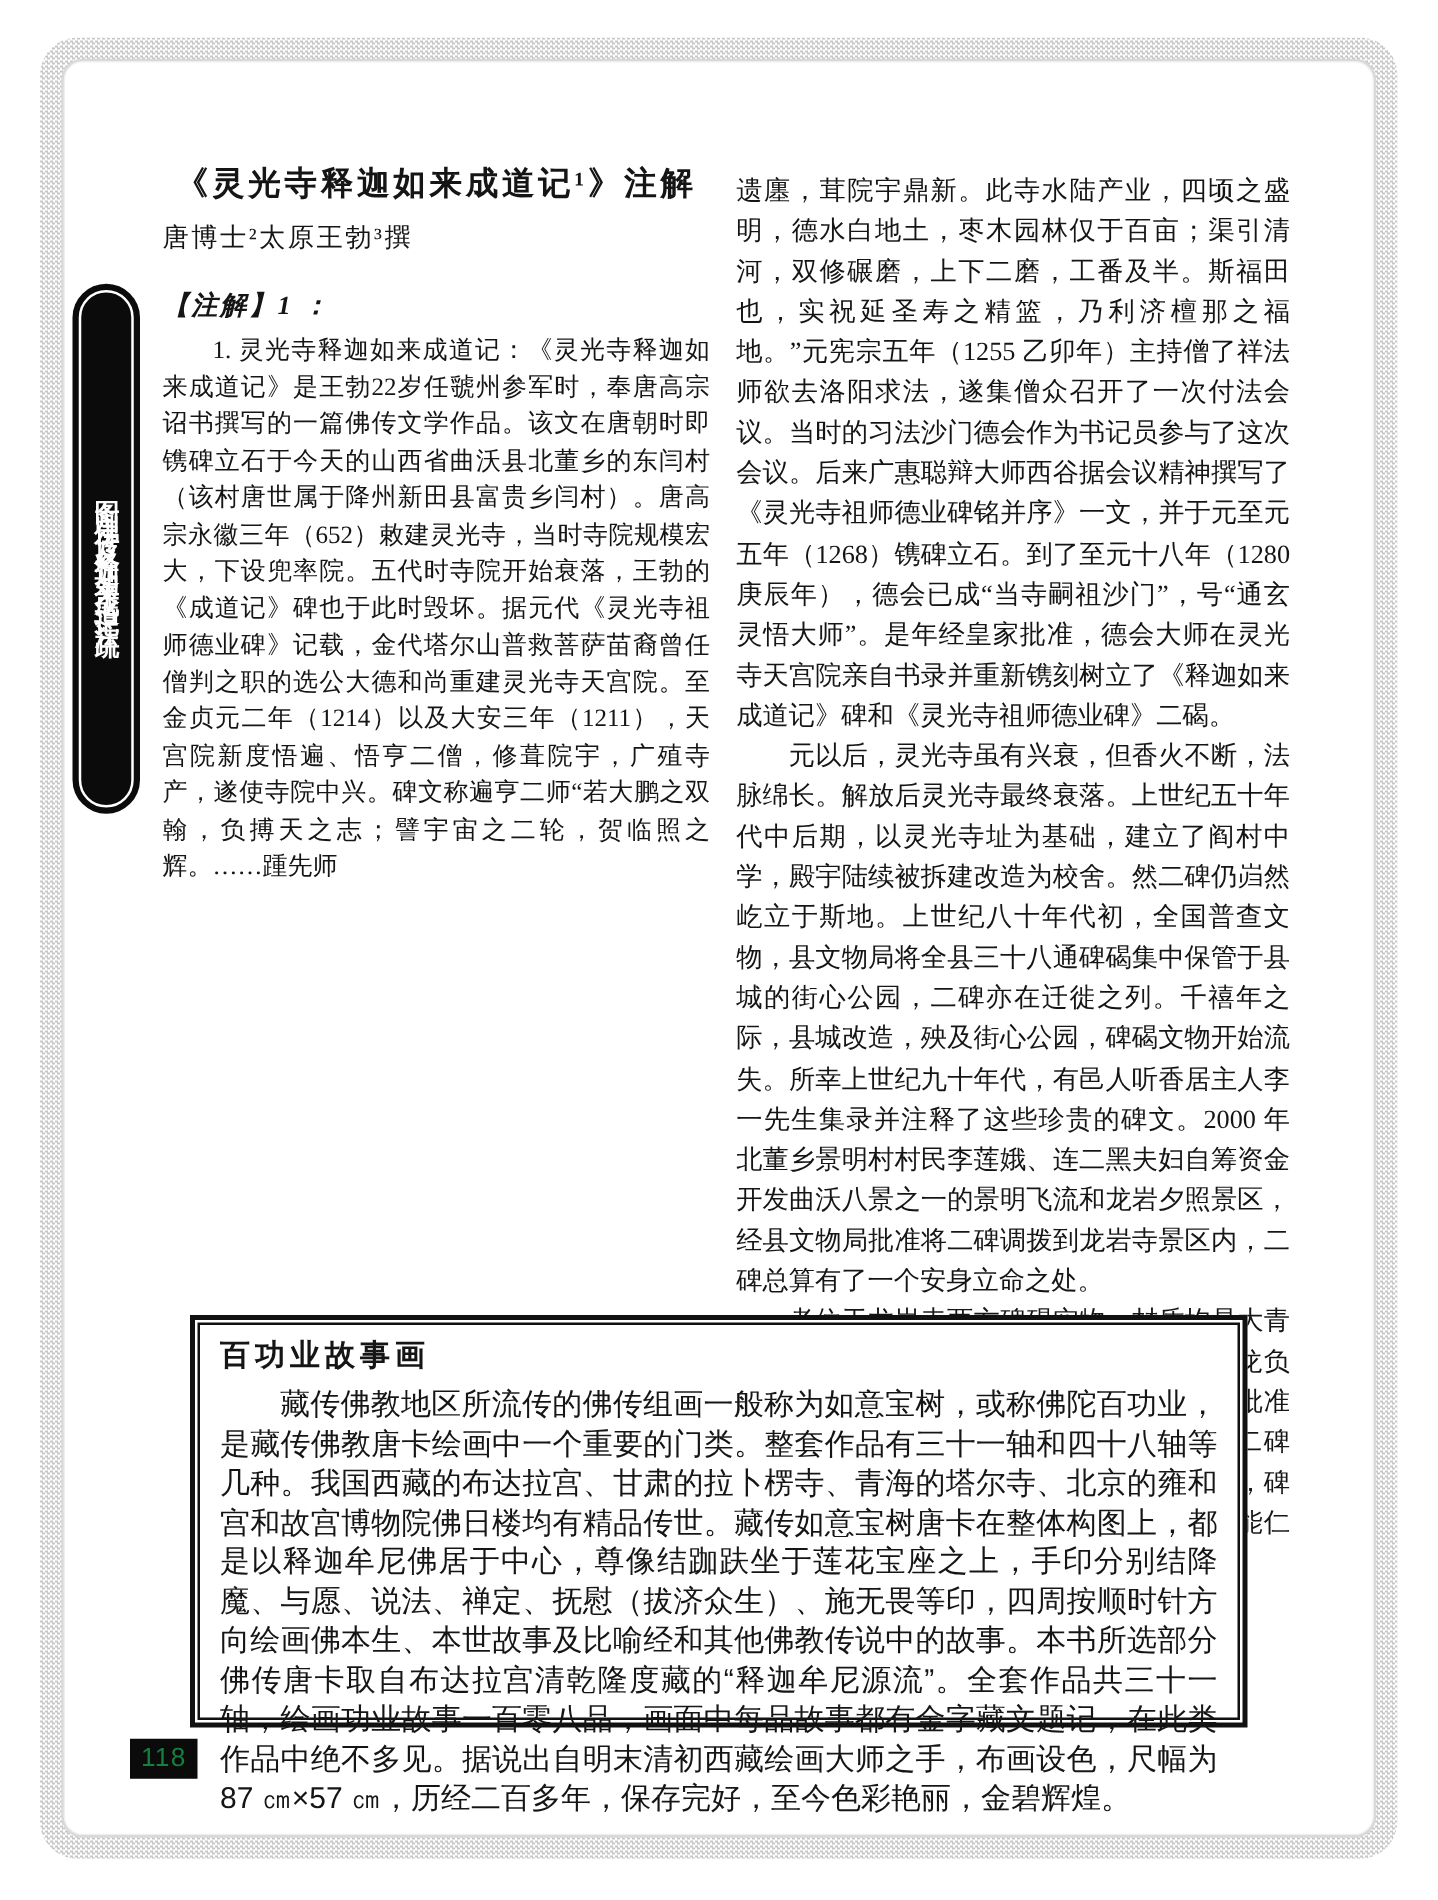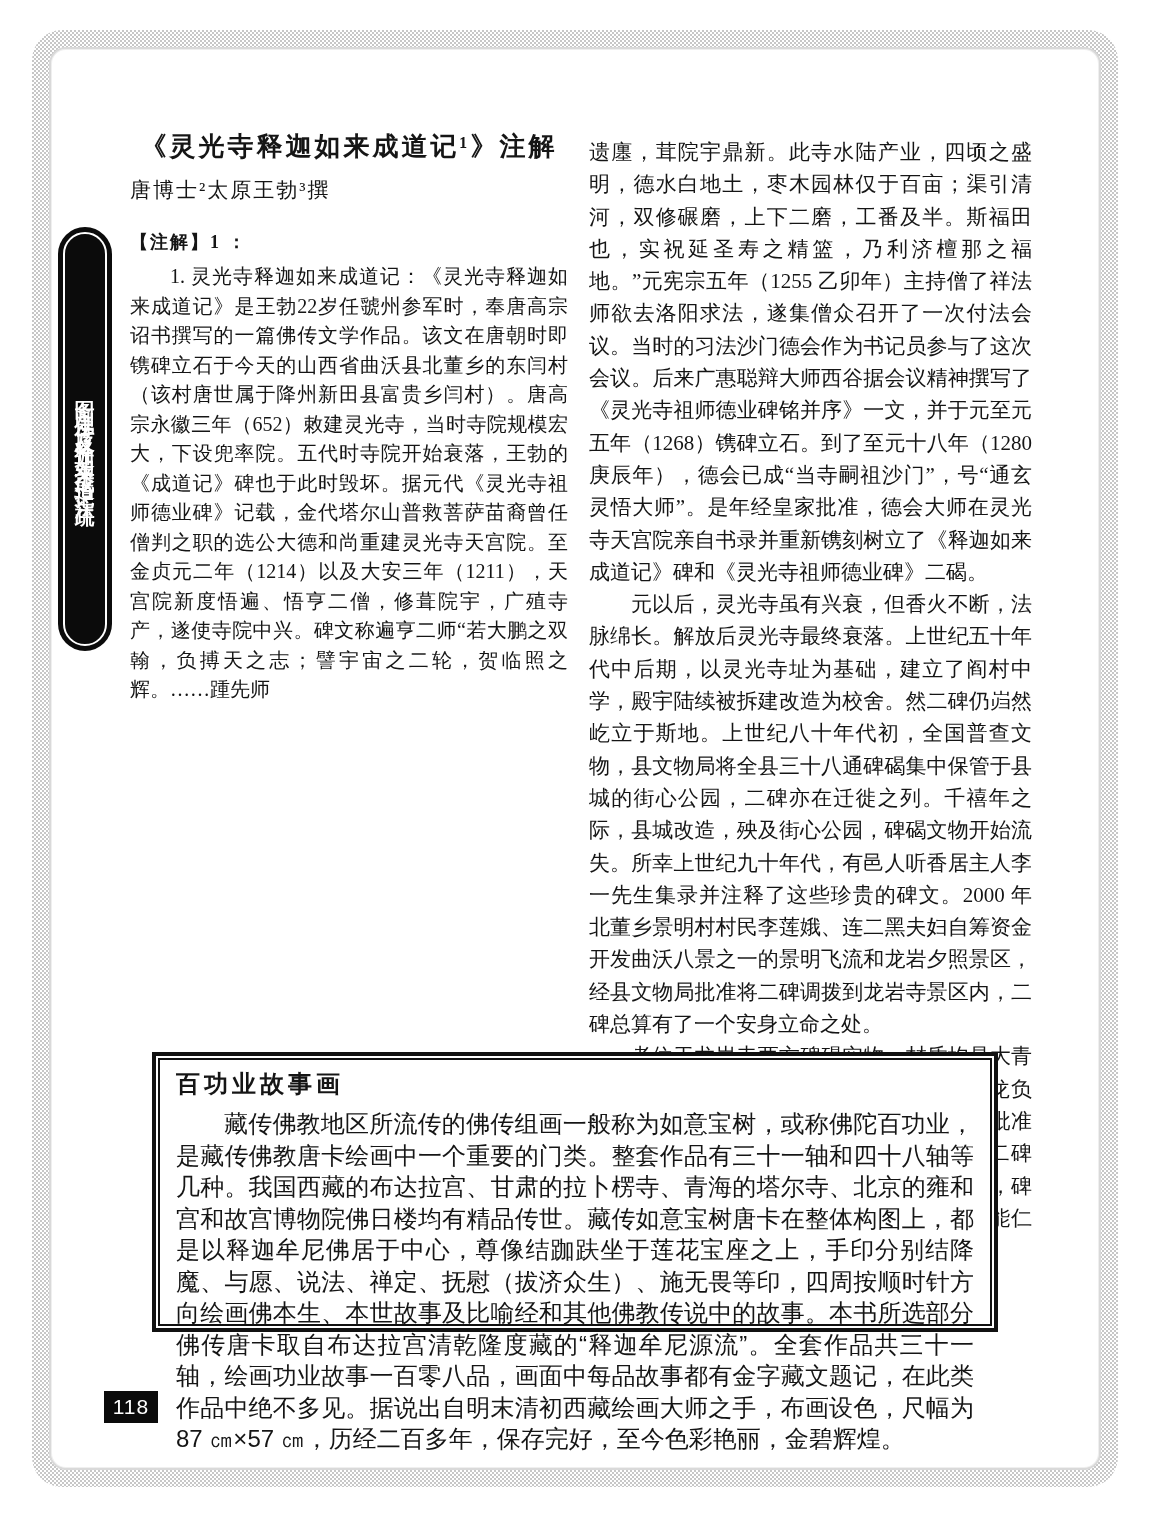--- a/index.html
+++ b/index.html
@@ -48,52 +48,52 @@
   }
   .byline{
     font-size:21px;margin-top:12px;letter-spacing:2px;
   }
   .main-para{
     margin-top:36px;font-size:24px;line-height:39px;
     text-align:justify;text-justify:inter-character;text-indent:2em;
     letter-spacing:1px;
   }
   .notes-heading{
-    margin-top:26px;font-size:18px;font-weight:bold;letter-spacing:2px;
+    margin-top:26px;font-size:21px;font-weight:bold;letter-spacing:2px;font-style:italic;
   }
   .notes-body{
     margin-top:8px;font-size:20px;line-height:29.5px;
     text-align:justify;text-justify:inter-character;text-indent:2em;
   }
   .rc-para{
     font-size:21px;line-height:32.3px;margin:0;
     text-align:justify;text-justify:inter-character;
   }
   .rc-para.indent{text-indent:2em;}
   
   .sidebox{
-    position:absolute;left:152px;top:1052px;width:846px;height:280px;
+    position:absolute;left:152px;top:1052px;width:846px;height:330px;
     border:4px solid #111111;box-sizing:border-box;background:#ffffff;
   }
   .sidebox-inner{
     position:absolute;inset:2px;border:2px solid #111111;
     padding:8px 16px 6px 16px;box-sizing:border-box;
   }
   .sidebox-heading{
     font-size:24px;font-weight:bold;letter-spacing:4px;
     font-family:"Liberation Sans","DejaVu Sans",sans-serif;
   }
   .sidebox-body{
     margin-top:8px;font-size:24px;line-height:31.5px;
     text-align:justify;text-justify:inter-character;text-indent:2em;
     font-family:"Liberation Sans","DejaVu Sans",sans-serif;
   }
   .page-number{
     position:absolute;left:104px;top:1391px;min-width:54px;height:30px;
-    background:#0b0b0b;color:#ffffff;font-size:21px;
+    background:#0b0b0b;color:#15803d;font-size:21px;
     font-family:"Liberation Sans","DejaVu Sans",sans-serif;
     display:flex;align-items:center;justify-content:center;
     padding:16px 6px;box-sizing:border-box;letter-spacing:1px;
   }
 </style>
 </head>
 <body>
 
 <div class="frame">
   <div class="frame-inner"></div>

